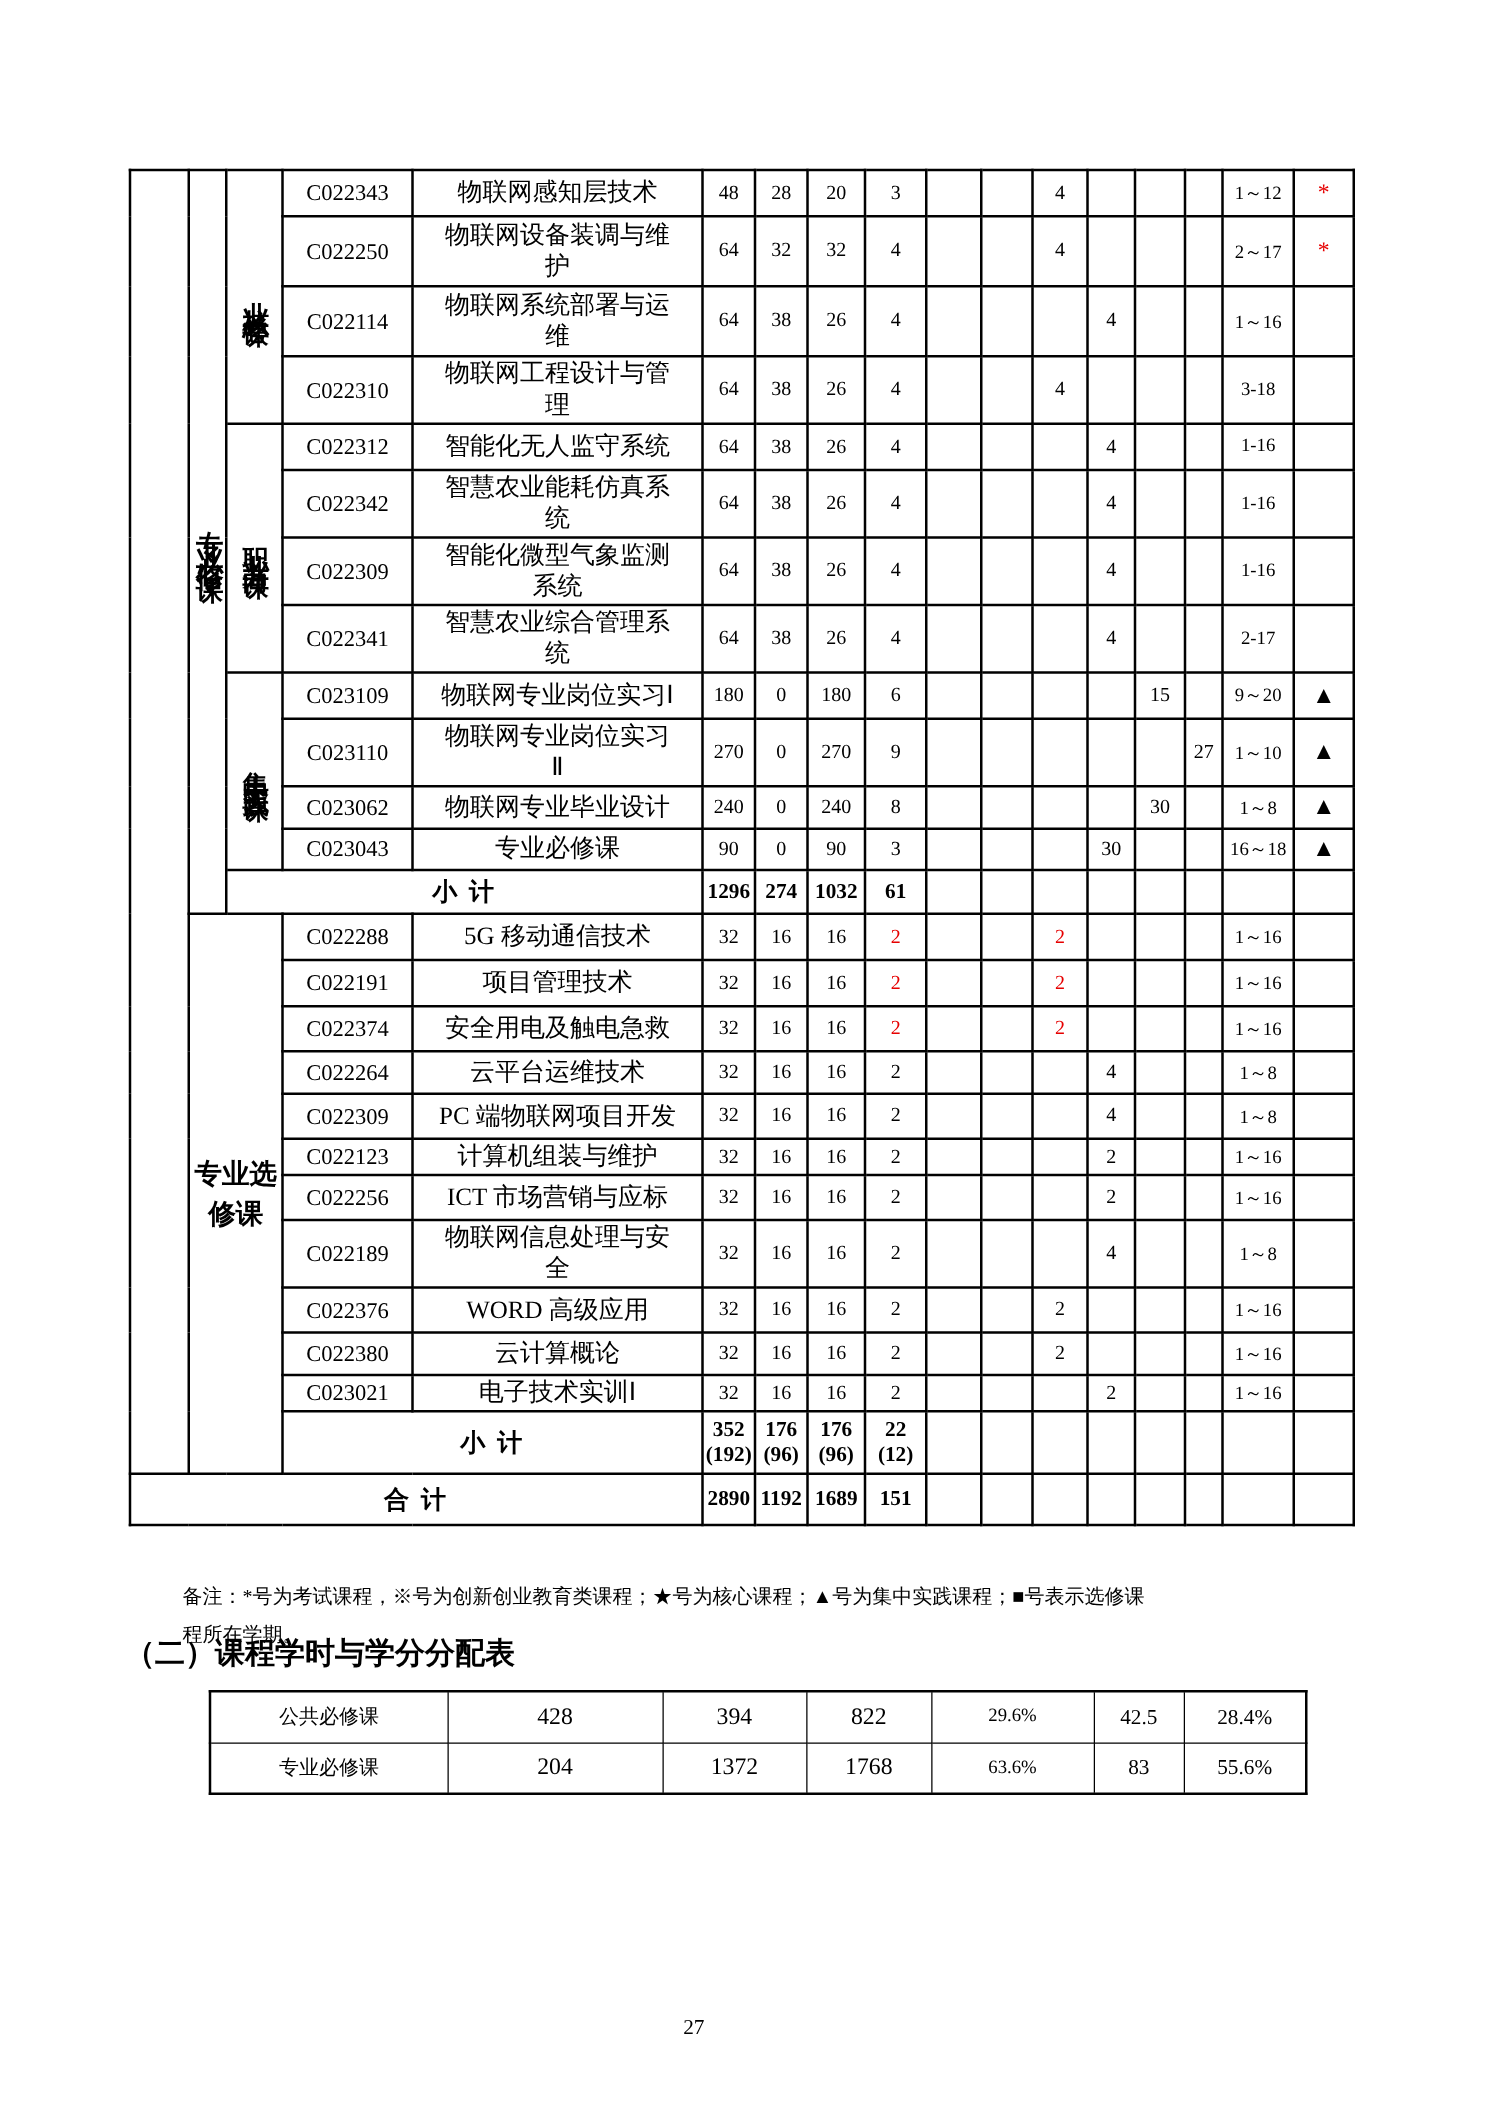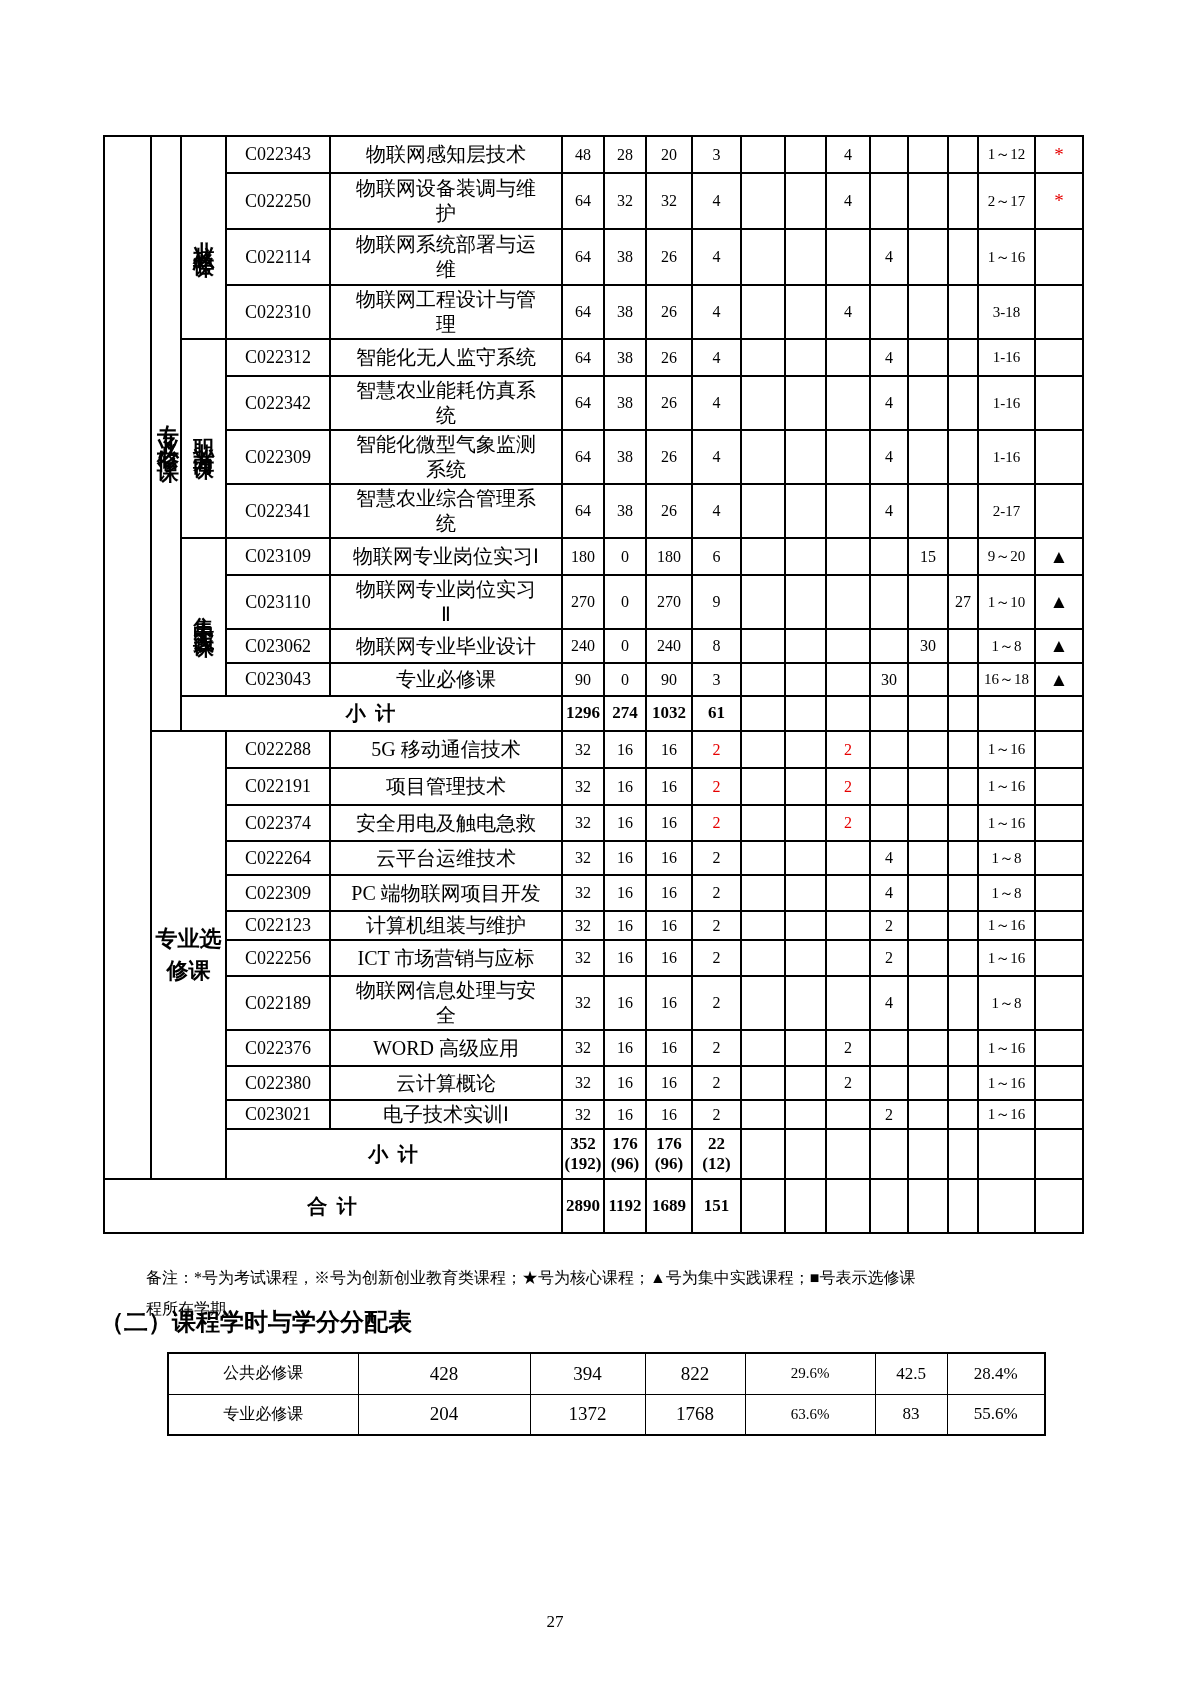--- a/index.html
+++ b/index.html
@@ -469,21 +469,21 @@
 (12)</td>
         <td class="num"></td>
         <td class="num"></td>
         <td class="num"></td>
         <td class="num"></td>
         <td class="num"></td>
         <td class="num"></td>
         <td class="weeks"></td>
         <td class="remark"></td>
       </tr>
-      <tr style="height: 54px;">
+      <tr style="height: 41px;">
         <td colspan="5" class="tlabel">合  计</td>
         <td class="num b pre">2890</td>
         <td class="num b pre">1192</td>
         <td class="num b pre">1689</td>
         <td class="num b pre">151</td>
         <td class="num"></td>
         <td class="num"></td>
         <td class="num"></td>
         <td class="num"></td>
         <td class="num"></td>

